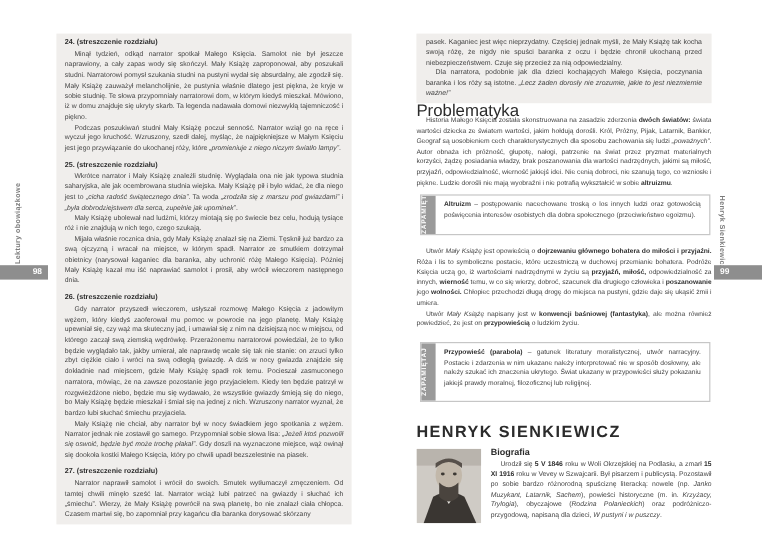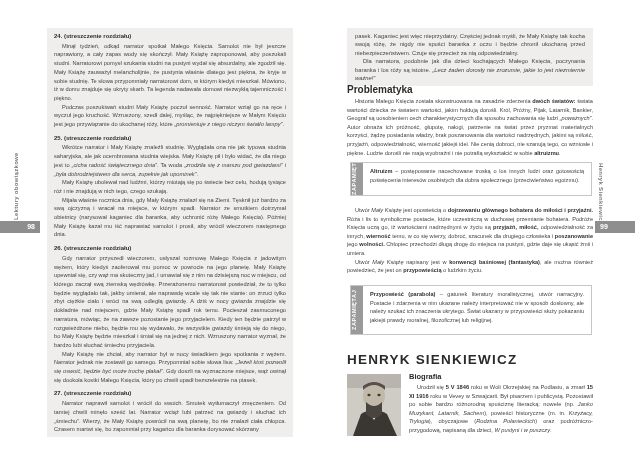--- a/index.html
+++ b/index.html
@@ -22,21 +22,21 @@
   .tab-right{position:absolute;left:598px;top:163px;height:50px;writing-mode:vertical-rl;
              font-size:6px;font-weight:bold;color:#7a7a7a;letter-spacing:.3px;white-space:nowrap;}
   .badge{position:absolute;top:221px;width:40px;height:12px;background:#8e8e8e;color:#ffffff;
          font-size:7px;font-weight:bold;line-height:12px;box-sizing:border-box;}
   .badge.left{left:0;text-align:right;padding-right:5px;}
   .badge.right{left:595px;text-align:left;padding-left:5px;}
   
   .cont-box{position:absolute;left:347px;top:28px;width:246px;height:58px;background:#f0eeec;
             padding:4px 8px;box-sizing:border-box;overflow:hidden;
             font-size:5.8px;line-height:8.4px;text-align:justify;}
-  .prob-head{position:absolute;left:347px;top:84px;font-size:10px;font-weight:bold;color:#2b2b2b;}
+  .prob-head{position:absolute;left:347px;top:84px;font-size:14px;font-weight:normal;color:#2b2b2b;}
   .body-para{position:absolute;left:347px;width:246px;font-size:5.6px;line-height:8.6px;
              text-align:justify;overflow:hidden;margin:0;}
   #prob-p1{top:97px;height:62px;}
   #prob-p2{top:206px;height:74px;}
   .memo{position:absolute;left:350px;width:242px;background:#ffffff;border:1px solid #c6c6c6;
         display:flex;box-sizing:border-box;overflow:hidden;}
   #memo1{top:162px;height:34px;}
   #memo2{top:285px;height:50px;}
   .memo-label{width:12px;background:#9a9a9a;color:#ffffff;writing-mode:vertical-rl;
               transform:rotate(180deg);font-size:5.5px;font-weight:bold;letter-spacing:.6px;

